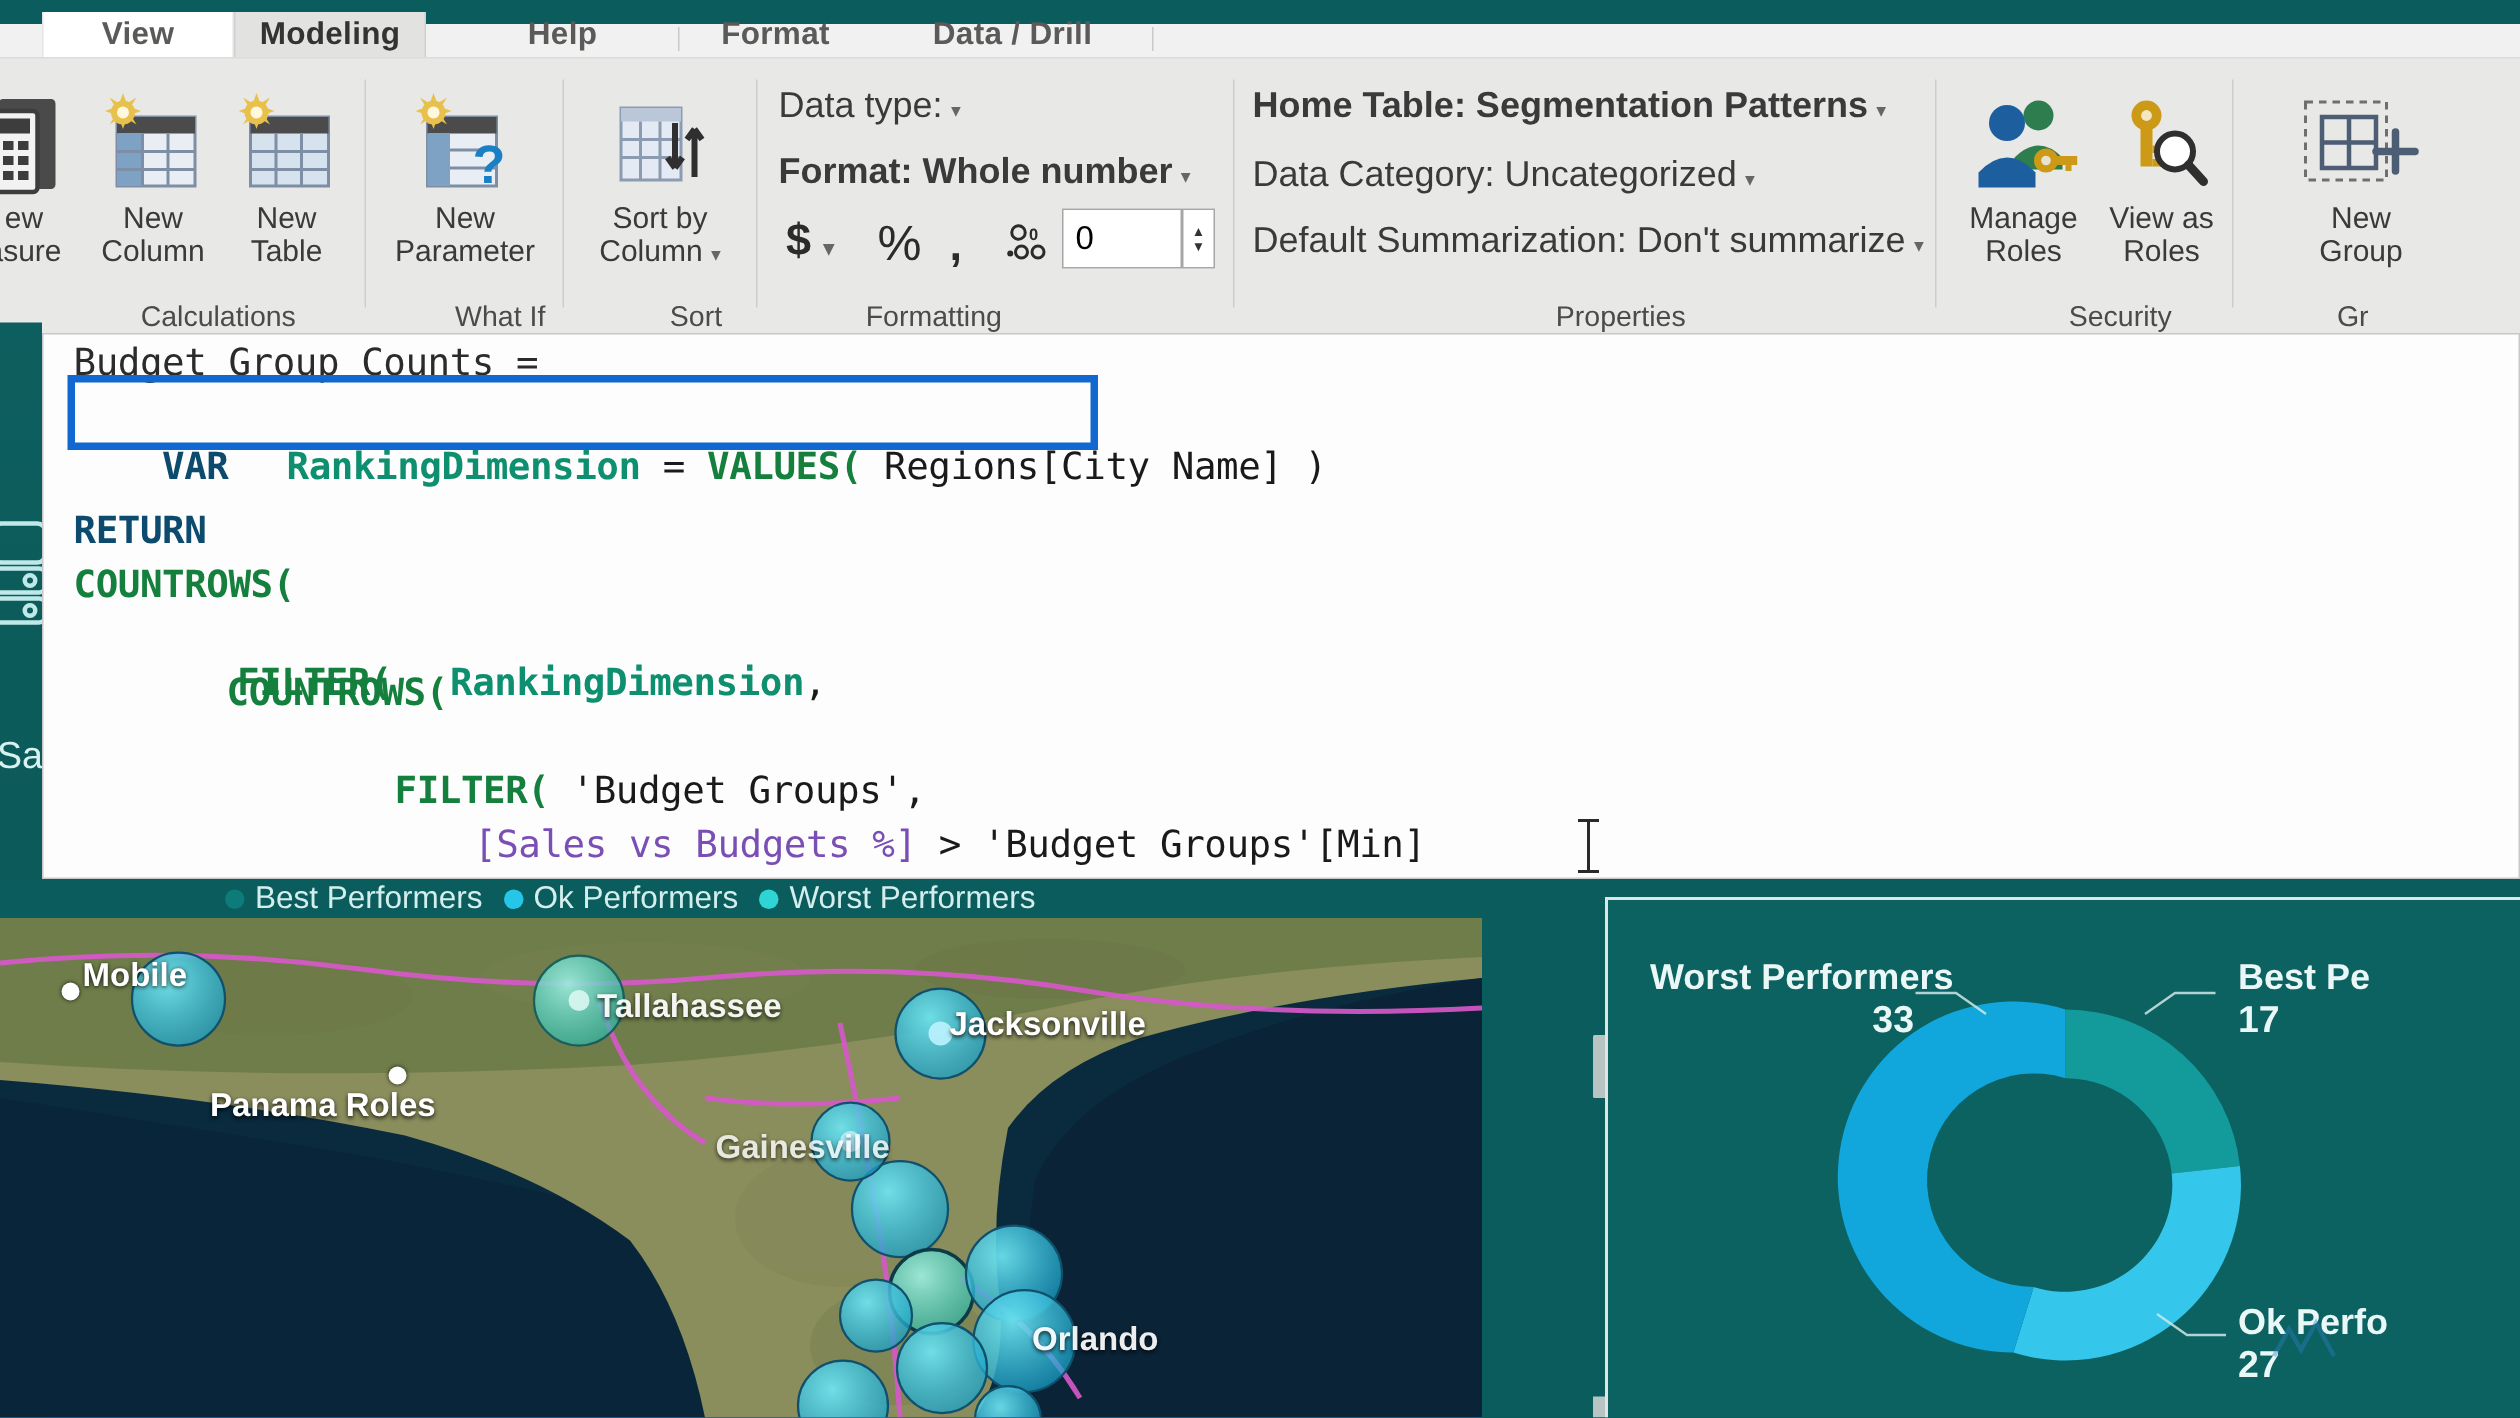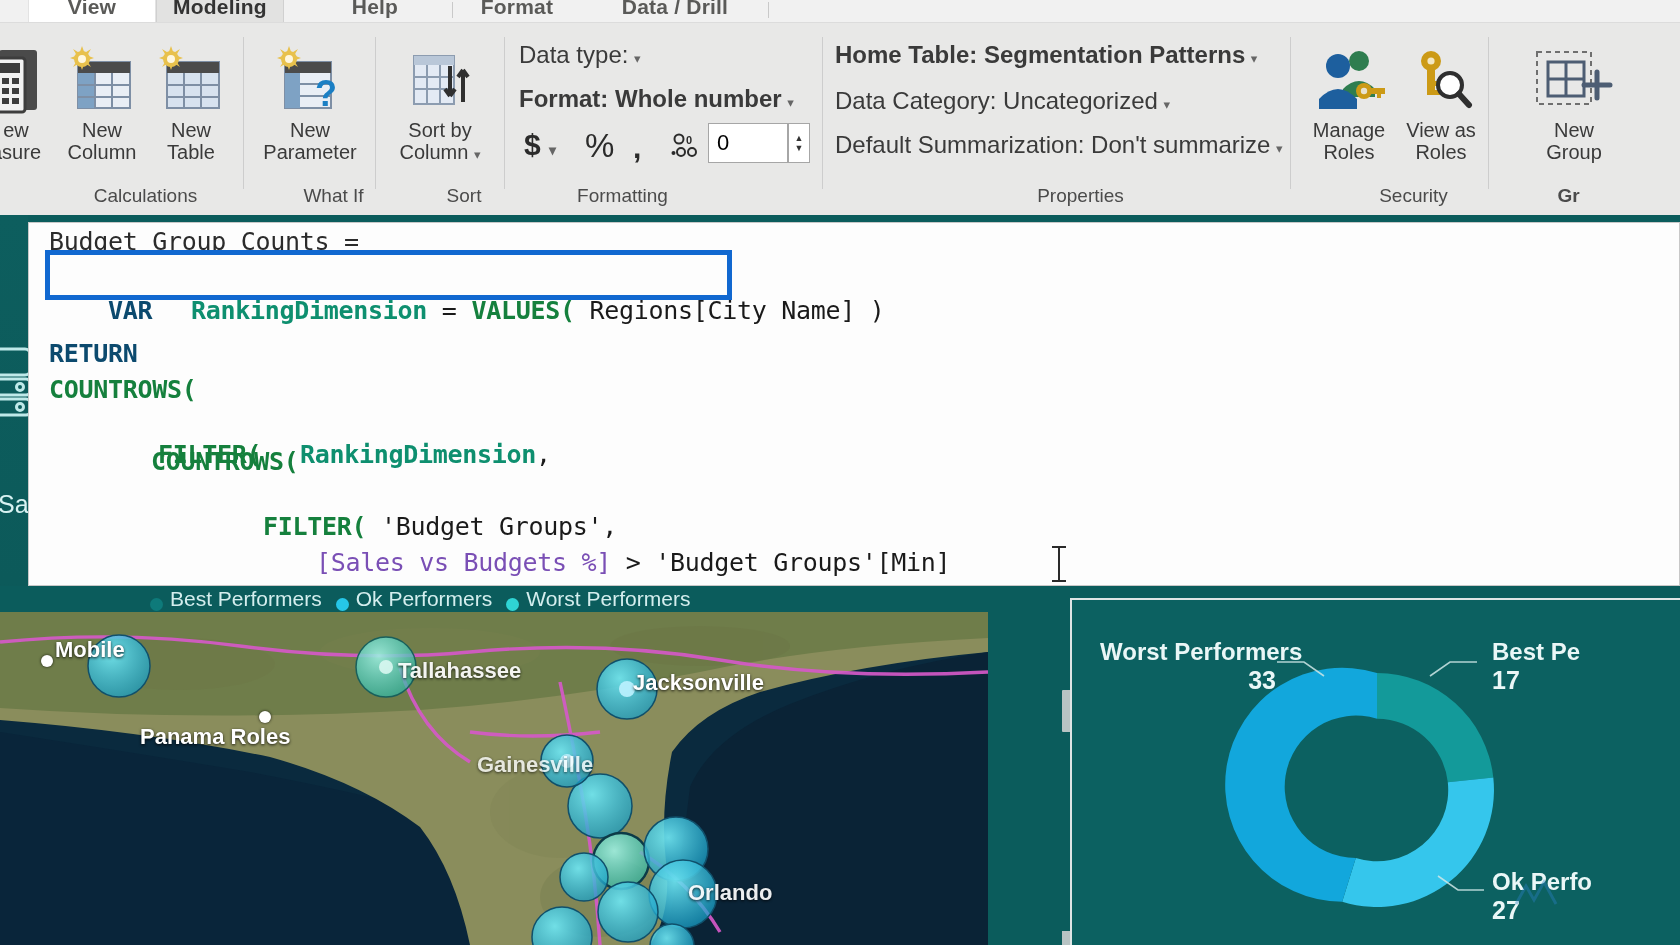--- a/index.html
+++ b/index.html
@@ -5,21 +5,21 @@
   * { box-sizing: border-box; margin:0; padding:0; }
   html,body { width:1680px; height:945px; overflow:hidden; }
   body {
     font-family: "Liberation Sans", sans-serif;
     background:#0b5c5c;
     position:relative;
   }
 
   
   #ribbon-region {
-    position:absolute; left:0; top:0; width:1680px; height:215px;
+    position:absolute; left:0; top:16px; width:1680px; height:215px;
     background:#f1f1f1;
   }
   #tabbar {
     position:absolute; left:0; top:0; width:1680px; height:22px;
     background:#f1f1f1;
   }
   .tab {
     position:absolute; top:-8px; height:30px;
     font-size:21px; font-weight:bold; color:#5a5a58;
     display:flex; align-items:center; justify-content:center;
@@ -123,21 +123,21 @@
   
   #canvas {
     position:absolute; left:0; top:586px; width:1680px; height:359px;
     background:#0b5c5c;
   }
   #legend-strip {
     position:absolute; left:0; top:0; width:1060px; height:26px;
     display:flex; align-items:center; gap:14px; padding-left:150px;
     overflow:hidden;
   }
-  .lg { display:flex; align-items:flex-end; gap:7px; }
+  .lg { display:flex; align-items:center; gap:7px; }
   .lgdot { width:13px; height:13px; border-radius:50%; display:block; }
   .lgtxt { color:#d4eeee; font-size:21px; font-weight:500; white-space:nowrap; }
 
   #map-visual {
     position:absolute; left:0; top:26px; width:988px; height:391px;
     overflow:hidden;
     background:#3b82f6;
   }
   #map-visual svg { position:absolute; left:0; top:0; }
   .citylbl {
@@ -443,21 +443,21 @@
             <line x1="35" y1="18" x2="35" y2="52" stroke="#4d5d73" stroke-width="3"></line>
             <line x1="17" y1="35" x2="53" y2="35" stroke="#4d5d73" stroke-width="3"></line>
             <path d="M66 28 v26 M53 41 h26" stroke="#4d5d73" stroke-width="5" stroke-linecap="round"></path>
           </svg>
         </div>
         <div class="cap">
           <div>New</div>
           <div>Group</div>
         </div>
       </div>
-      <div class="grp-label" style="left:-40px;font-weight:bold;">Gr</div>
+      <div class="grp-label" style="left:-40px;">Gr</div>
     </div>
 
   </div>
 </div>
 
 <div id="left-rail">
   <div id="rail-icon">
     <svg width="46" height="72" viewBox="0 0 46 72">
       <rect x="6" y="4" width="34" height="26" rx="5" fill="none" stroke="#bfe9e9" stroke-width="3"></rect>
       <rect x="6" y="34" width="34" height="16" rx="4" fill="none" stroke="#bfe9e9" stroke-width="3"></rect>

